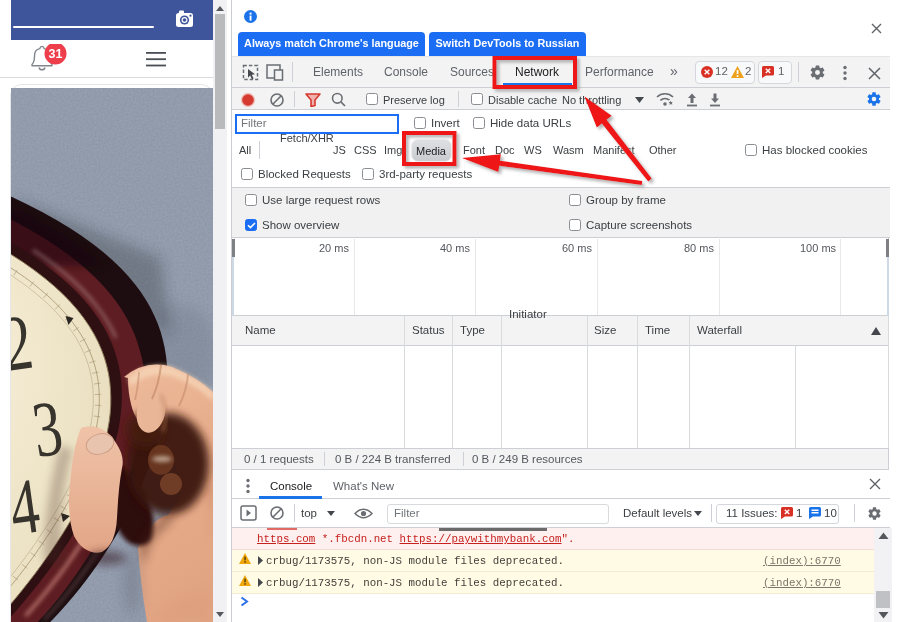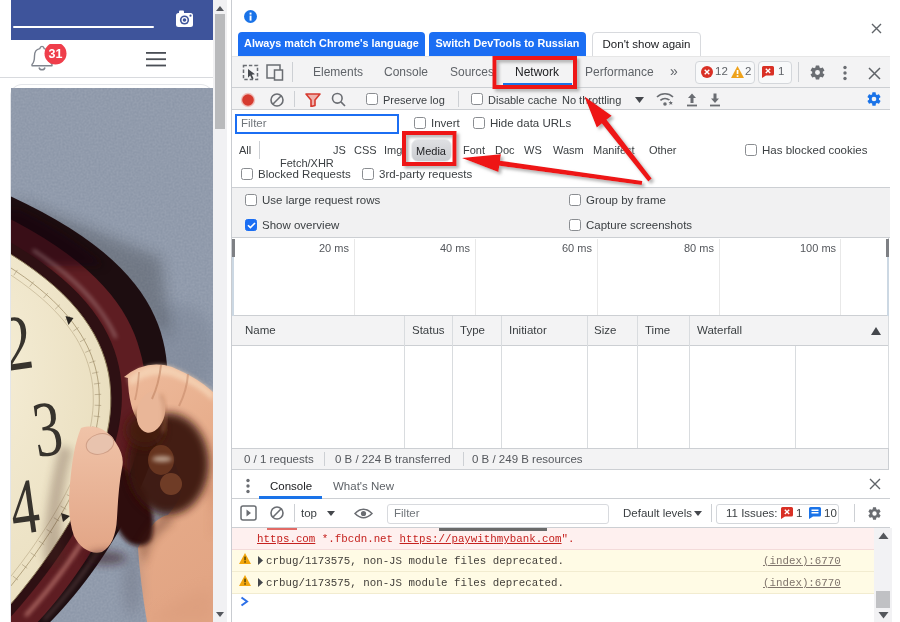--- a/index.html
+++ b/index.html
@@ -192,21 +192,20 @@
   <svg class="r" style="left:12px;top:10px" width="13" height="13" viewBox="0 0 13 13">
         <circle cx="6.5" cy="6.5" r="6.5" fill="#1a73e8"></circle>
         <rect x="5.6" y="2.6" width="1.9" height="2" fill="#fff"></rect>
         <rect x="5.6" y="5.6" width="1.9" height="5" fill="#fff"></rect>
       </svg>
   <svg class="r" style="left:639px;top:23px" width="11" height="11" viewBox="0 0 11 11">
         <path d="M1 1 L10 10 M10 1 L1 10" stroke="#5f6368" stroke-width="1.4"></path>
       </svg>
   <div class="btn" style="left:6px;top:32px;width:187px;">Always match Chrome's language</div>
   <div class="btn" style="left:197px;top:32px;width:157px;">Switch DevTools to Russian</div>
-  <div class="btn" style="left:360px;top:32px;width:109px;background:#fff;color:#202124;border:1px solid #d8dade;font-weight:normal;font-size:11.5px;">Don't show again</div>
 
   <div class="row" style="top:56px;height:32px;background:#f3f3f4;border-top:1px solid #e6e6e6;border-bottom:1px solid #cccfd3;"></div>
   <svg class="r" style="left:10px;top:64px" width="17" height="17" viewBox="0 0 17 17">
         <path d="M1.5 1.5 H15.5 V15.5 H1.5 Z" fill="none" stroke="#6a6d72" stroke-width="1.5" stroke-dasharray="3.4,2"></path>
         <path d="M6 5 L13 10.2 L9.8 10.8 L11.6 14.4 L9.9 15.2 L8.2 11.6 L6 13.8 Z" fill="#46494e"></path>
       </svg>
   <svg class="r" style="left:34px;top:64px" width="18" height="17" viewBox="0 0 18 17">
         <rect x="1" y="1" width="13" height="13" fill="none" stroke="#6a6d72" stroke-width="1.5"></rect>
         <rect x="8.5" y="6" width="8" height="10" fill="#f3f3f4" stroke="#6a6d72" stroke-width="1.5"></rect>
       </svg>
@@ -296,21 +295,21 @@
 
   <div class="row" style="top:110px;height:78px;background:#fff;border-bottom:1px solid #cccfd3;"></div>
   <div class="r" style="left:3px;top:114px;width:164px;height:20px;border:2px solid #1b6ef3;background:#fff;"></div>
   <div class="lbl" style="left:9px;top:117px;color:#70757a;">Filter</div>
   <div class="cb" style="left:182px;top:117px;"></div>
   <div class="lbl" style="left:199px;top:117px;">Invert</div>
   <div class="cb" style="left:241px;top:117px;"></div>
   <div class="lbl" style="left:258px;top:117px;">Hide data URLs</div>
   <div class="lbl t12" style="left:7px;top:144px;">All</div>
   <div class="sep" style="left:27px;top:141px;height:18px;"></div>
-  <div class="lbl t12" style="left:37px;top:157px;padding-left:11px;">Fetch/XHR</div>
+  <div class="lbl t12" style="left:37px;top:132px;padding-left:11px;">Fetch/XHR</div>
   <div class="lbl t12" style="left:101px;top:144px;">JS</div>
   <div class="lbl t12" style="left:122px;top:144px;">CSS</div>
   <div class="lbl t12" style="left:152px;top:144px;">Img</div>
   <div class="r" style="left:179px;top:139px;width:41px;height:23px;background:linear-gradient(#dfe0e3,#c9cbcf);border:1px solid #eceef0;border-radius:7px;"></div>
   <div class="lbl t12" style="left:184px;top:145px;color:#202124;">Media</div>
   <div class="lbl t12" style="left:231px;top:144px;">Font</div>
   <div class="lbl t12" style="left:263px;top:144px;">Doc</div>
   <div class="lbl t12" style="left:292px;top:144px;">WS</div>
   <div class="lbl t12" style="left:321px;top:144px;">Wasm</div>
   <div class="lbl t12" style="left:361px;top:144px;">Manifest</div>
@@ -348,21 +347,21 @@
   <div class="lbl" style="left:87px;top:242px;font-size:11px;color:#54575c;">20 ms</div>
   <div class="lbl" style="left:208px;top:242px;font-size:11px;color:#54575c;">40 ms</div>
   <div class="lbl" style="left:330px;top:242px;font-size:11px;color:#54575c;">60 ms</div>
   <div class="lbl" style="left:452px;top:242px;font-size:11px;color:#54575c;">80 ms</div>
   <div class="lbl" style="left:568px;top:242px;font-size:11px;color:#54575c;">100 ms</div>
 
   <div class="row" style="top:316px;height:30px;background:#f3f3f4;border-bottom:1px solid #cccfd3;width:657px;border-right:1px solid #cccfd3;"></div>
   <div class="lbl" style="left:13px;top:324px;color:#3c4043;">Name</div>
   <div class="lbl" style="left:180px;top:324px;color:#3c4043;">Status</div>
   <div class="lbl" style="left:228px;top:324px;color:#3c4043;">Type</div>
-  <div class="lbl" style="left:277px;top:324px;color:#3c4043;">Initiator</div>
+  <div class="lbl" style="left:277px;top:308px;color:#3c4043;">Initiator</div>
   <div class="lbl" style="left:362px;top:324px;color:#3c4043;">Size</div>
   <div class="lbl" style="left:413px;top:324px;color:#3c4043;">Time</div>
   <div class="lbl" style="left:465px;top:324px;color:#3c4043;">Waterfall</div>
   <svg class="r" style="left:639px;top:327px" width="10" height="8" viewBox="0 0 10 8">
         <path d="M5 0 L10 8 H0 Z" fill="#44474c"></path>
       </svg>
 
   <div class="r" style="left:172px;top:316px;width:1px;height:132px;background:#d9dcdf;"></div>
   <div class="r" style="left:220px;top:316px;width:1px;height:132px;background:#d9dcdf;"></div>
   <div class="r" style="left:269px;top:316px;width:1px;height:132px;background:#d9dcdf;"></div>

